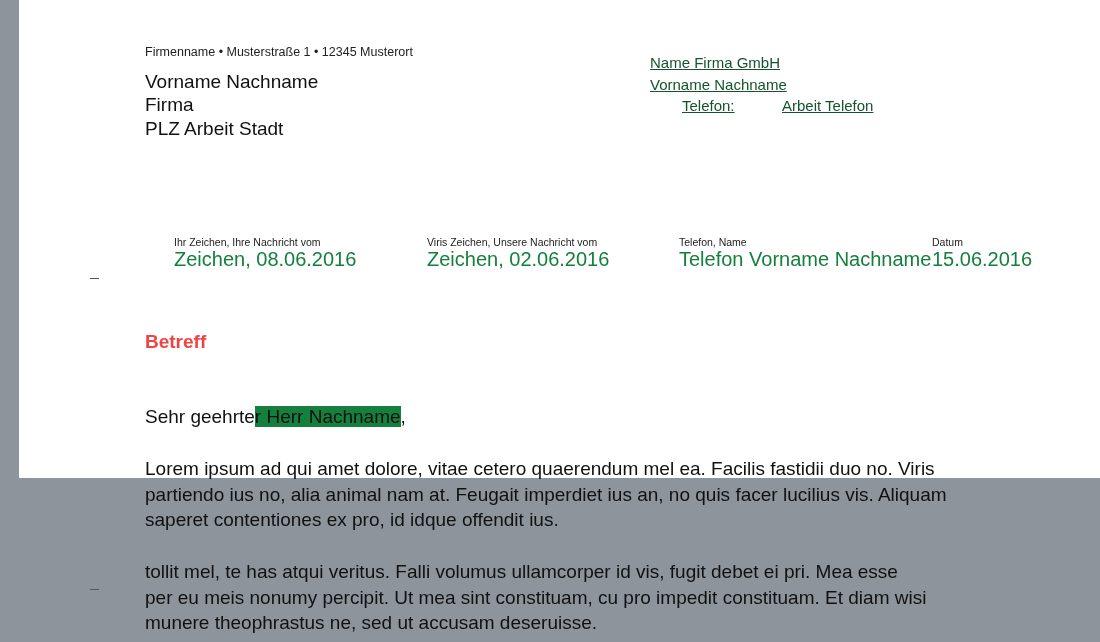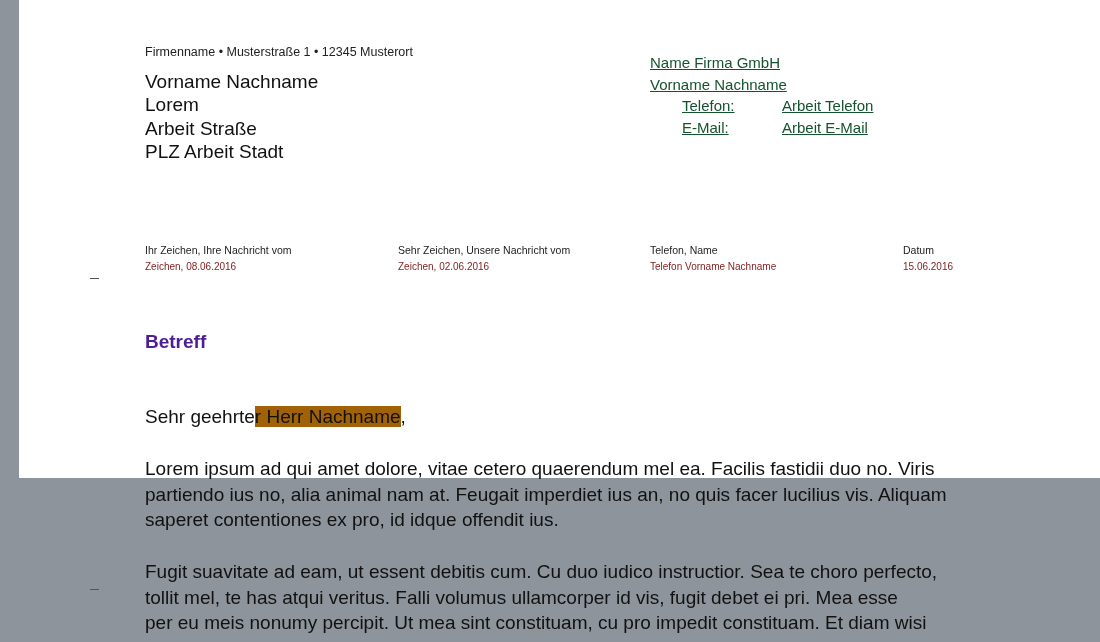--- a/index.html
+++ b/index.html
@@ -15,65 +15,60 @@
       background: #ffffff;
       padding-left: 26px;
     }
     .abs { position: absolute; white-space: nowrap; }
     .sender-line { left: 126px; top: 45px; font-size: 12.5px; color: #222; }
     .recipient { left: 126px; top: 70px; font-size: 19px; line-height: 23.3px; color: #111; }
     .recipient div { white-space: nowrap; }
     .company-block { left: 631px; top: 52px; font-size: 15px; line-height: 21.7px; color: #14532d; text-decoration: underline; }
     .company-block .row { display: flex; white-space: nowrap; }
     .company-block .lbl { width: 100px; margin-left: 32px; }
-    .ref-col { top: 244px; }
+    .ref-col { top: 236px; margin-left: 29px; }
     .ref-label { font-size: 10.5px; color: #222; line-height: 13px; }
-    .ref-value { font-size: 10px; color: #7f1d1d; line-height: 18px; margin-top: 1px; }
+    .ref-value { font-size: 20px; color: #15803d; line-height: 18px; margin-top: 1px; }
     .fold-mark { position: absolute; left: 71px; width: 9px; height: 1px; background: #555; }
-    .subject { left: 126px; top: 331px; font-size: 19px; font-weight: bold; color: #4c1d95; }
+    .subject { left: 126px; top: 331px; font-size: 19px; font-weight: bold; color: #ef4444; }
     .salutation { left: 126px; top: 406px; font-size: 19px; color: #111; }
-    .hl { background: #a16207; }
+    .hl { background: #15803d; }
     .para { position: absolute; left: 126px; width: 850px; font-size: 19px; line-height: 25.7px; color: #111; }
     .para div { white-space: nowrap; }
   </style>
 </head>
 <body>
 
 <div class="page">
 
   <div class="abs sender-line">Firmenname • Musterstraße 1 • 12345 Musterort</div>
 
   <div class="abs recipient">
     <div>Vorname Nachname</div>
-    <div>Lorem</div>
-    <div>Arbeit Straße</div>
+    <div>Firma</div>
     <div>PLZ Arbeit Stadt</div>
   </div>
 
   <div class="abs company-block">
     <div class="row">Name Firma GmbH</div>
     <div class="row">Vorname Nachname</div>
     <div class="row">
       <span class="lbl">Telefon:</span>
       <span>Arbeit Telefon</span>
     </div>
-    <div class="row">
-      <span class="lbl">E-Mail:</span>
-      <span>Arbeit E-Mail</span>
-    </div>
   </div>
 
   <div class="fold-mark" style="top:278px;"></div>
 
   <div class="abs ref-col" style="left:126px;">
     <div class="ref-label">Ihr Zeichen, Ihre Nachricht vom</div>
     <div class="ref-value">Zeichen, 08.06.2016</div>
   </div>
   <div class="abs ref-col" style="left:379px;">
-    <div class="ref-label">Sehr Zeichen, Unsere Nachricht vom</div>
+    <div class="ref-label">Viris Zeichen, Unsere Nachricht vom</div>
     <div class="ref-value">Zeichen, 02.06.2016</div>
   </div>
   <div class="abs ref-col" style="left:631px;">
     <div class="ref-label">Telefon, Name</div>
     <div class="ref-value">Telefon Vorname Nachname</div>
   </div>
   <div class="abs ref-col" style="left:884px;">
     <div class="ref-label">Datum</div>
     <div class="ref-value">15.06.2016</div>
   </div>
@@ -84,19 +79,18 @@
 
   <div class="para" style="top:456px;">
     <div>Lorem ipsum ad qui amet dolore, vitae cetero quaerendum mel ea. Facilis fastidii duo no. Viris</div>
     <div>partiendo ius no, alia animal nam at. Feugait imperdiet ius an, no quis facer lucilius vis. Aliquam</div>
     <div>saperet contentiones ex pro, id idque offendit ius.</div>
   </div>
 
   <div class="fold-mark" style="top:589px;"></div>
 
   <div class="para" style="top:559px;">
-    <div>Fugit suavitate ad eam, ut essent debitis cum. Cu duo iudico instructior. Sea te choro perfecto,</div>
     <div>tollit mel, te has atqui veritus. Falli volumus ullamcorper id vis, fugit debet ei pri. Mea esse</div>
     <div>per eu meis nonumy percipit. Ut mea sint constituam, cu pro impedit constituam. Et diam wisi</div>
     <div>munere theophrastus ne, sed ut accusam deseruisse.</div>
   </div>
 
 </div>
 
 </body></html>

